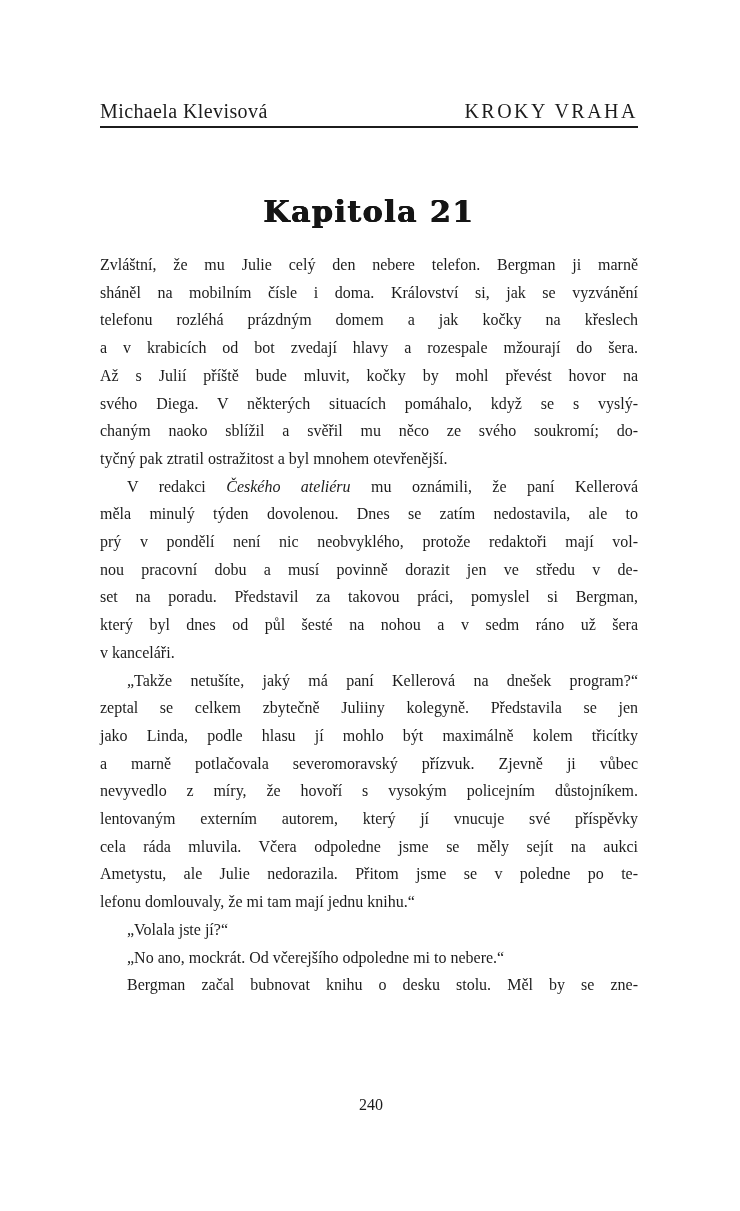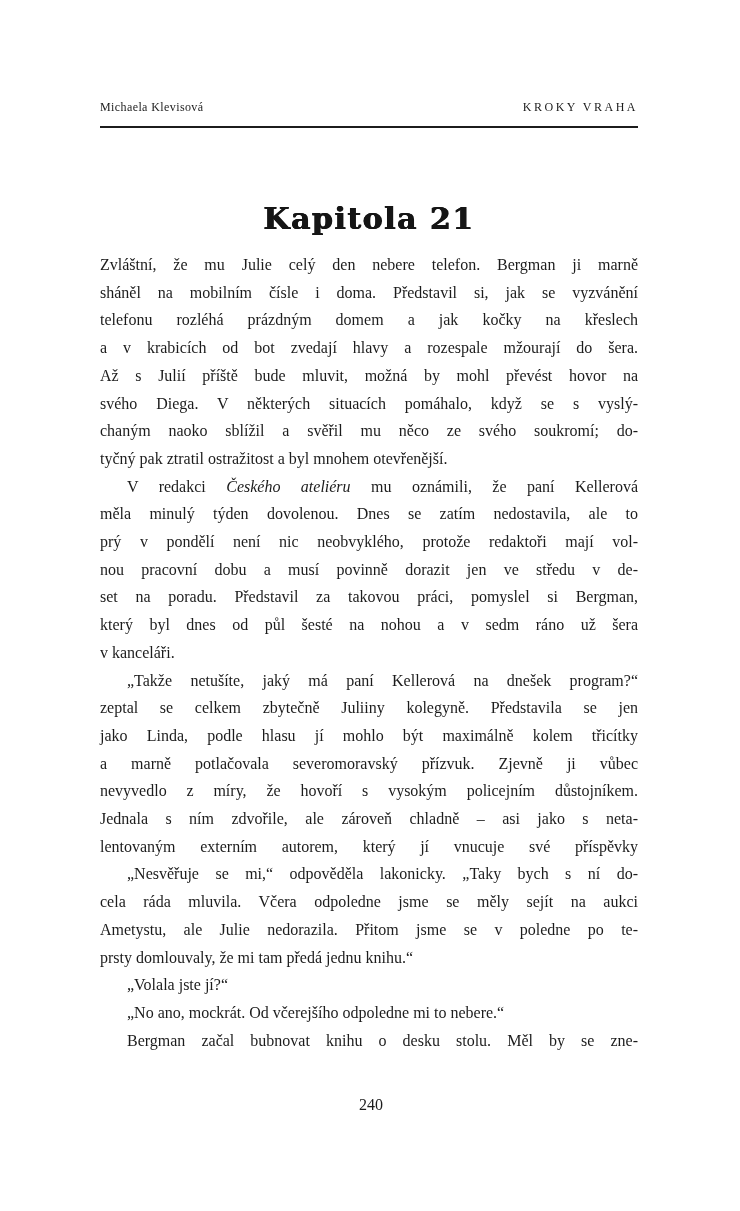--- a/index.html
+++ b/index.html
@@ -15,38 +15,38 @@
     overflow: hidden;
   }
   .running-header {
     position: absolute;
     left: 100px;
     right: 102px;
     top: 100px;
     display: flex;
     justify-content: space-between;
     align-items: baseline;
-    font-size: 12px;
+    font-size: 20px;
   }
   .running-header .author { letter-spacing: 0.4px; }
   .running-header .booktitle { letter-spacing: 2.5px; }
   .header-rule {
     position: absolute;
     left: 100px;
     right: 102px;
     top: 126px;
     height: 1.5px;
     background: #1c1c1c;
   }
   .chapter-title {
     position: absolute;
     left: 100px;
     right: 102px;
     top: 186px;
-    margin: 15px;
+    margin: 8px;
     text-align: center;
     font-family: "DejaVu Serif", serif;
     font-weight: bold;
     font-size: 30px;
     letter-spacing: 1.5px;
     color: #151515;
     text-shadow: 0.6px 0 0 #151515, -0.3px 0 0 #151515;
   }
   .body-text {
     position: absolute;
@@ -82,51 +82,49 @@
     <span class="booktitle">KROKY VRAHA</span>
   </header>
 
   <div class="header-rule"></div>
 
   <h1 class="chapter-title">Kapitola 21</h1>
 
   <main class="body-text">
       <div>
         <div class="line">Zvláštní, že mu Julie celý den nebere telefon. Bergman ji marně</div>
-        <div class="line">sháněl na mobilním čísle i doma. Představil si, jak se vyzvánění</div>
+        <div class="line">sháněl na mobilním čísle i doma. Království si, jak se vyzvánění</div>
         <div class="line">telefonu rozléhá prázdným domem a jak kočky na křeslech</div>
         <div class="line">a v krabicích od bot zvedají hlavy a rozespale mžourají do šera.</div>
-        <div class="line">Až s Julií příště bude mluvit, možná by mohl převést hovor na</div>
+        <div class="line">Až s Julií příště bude mluvit, kočky by mohl převést hovor na</div>
         <div class="line">svého Diega. V některých situacích pomáhalo, když se s vyslý-</div>
         <div class="line">chaným naoko sblížil a svěřil mu něco ze svého soukromí; do-</div>
         <div class="line last">tyčný pak ztratil ostražitost a byl mnohem otevřenější.</div>
       </div>
       <div>
         <div class="line indented"><span>V redakci </span><span class="it">Českého ateliéru</span><span> mu oznámili, že paní Kellerová</span></div>
         <div class="line">měla minulý týden dovolenou. Dnes se zatím nedostavila, ale to</div>
         <div class="line">prý v pondělí není nic neobvyklého, protože redaktoři mají vol-</div>
         <div class="line">nou pracovní dobu a musí povinně dorazit jen ve středu v de-</div>
         <div class="line">set na poradu. Představil za takovou práci, pomyslel si Bergman,</div>
         <div class="line">který byl dnes od půl šesté na nohou a v sedm ráno už šera</div>
         <div class="line last">v kanceláři.</div>
       </div>
       <div>
         <div class="line indented">„Takže netušíte, jaký má paní Kellerová na dnešek program?“</div>
         <div class="line">zeptal se celkem zbytečně Juliiny kolegyně. Představila se jen</div>
         <div class="line">jako Linda, podle hlasu jí mohlo být maximálně kolem třicítky</div>
         <div class="line">a marně potlačovala severomoravský přízvuk. Zjevně ji vůbec</div>
         <div class="line">nevyvedlo z míry, že hovoří s vysokým policejním důstojníkem.</div>
-        <div class="line">Jednala s ním zdvořile, ale zároveň chladně – asi jako s neta-</div>
         <div class="line">lentovaným externím autorem, který jí vnucuje své příspěvky</div>
       </div>
       <div>
-        <div class="line indented">„Nesvěřuje se mi,“ odpověděla lakonicky. „Taky bych s ní do-</div>
         <div class="line">cela ráda mluvila. Včera odpoledne jsme se měly sejít na aukci</div>
         <div class="line">Ametystu, ale Julie nedorazila. Přitom jsme se v poledne po te-</div>
-        <div class="line last">prsty domlouvaly, že mi tam předá jednu knihu.“</div>
+        <div class="line last">lefonu domlouvaly, že mi tam mají jednu knihu.“</div>
       </div>
       <div>
         <div class="line indented last">„Volala jste jí?“</div>
       </div>
       <div>
         <div class="line indented last">„No ano, mockrát. Od včerejšího odpoledne mi to nebere.“</div>
       </div>
       <div>
         <div class="line indented">Bergman začal bubnovat knihu o desku stolu. Měl by se zne-</div>
       </div>

